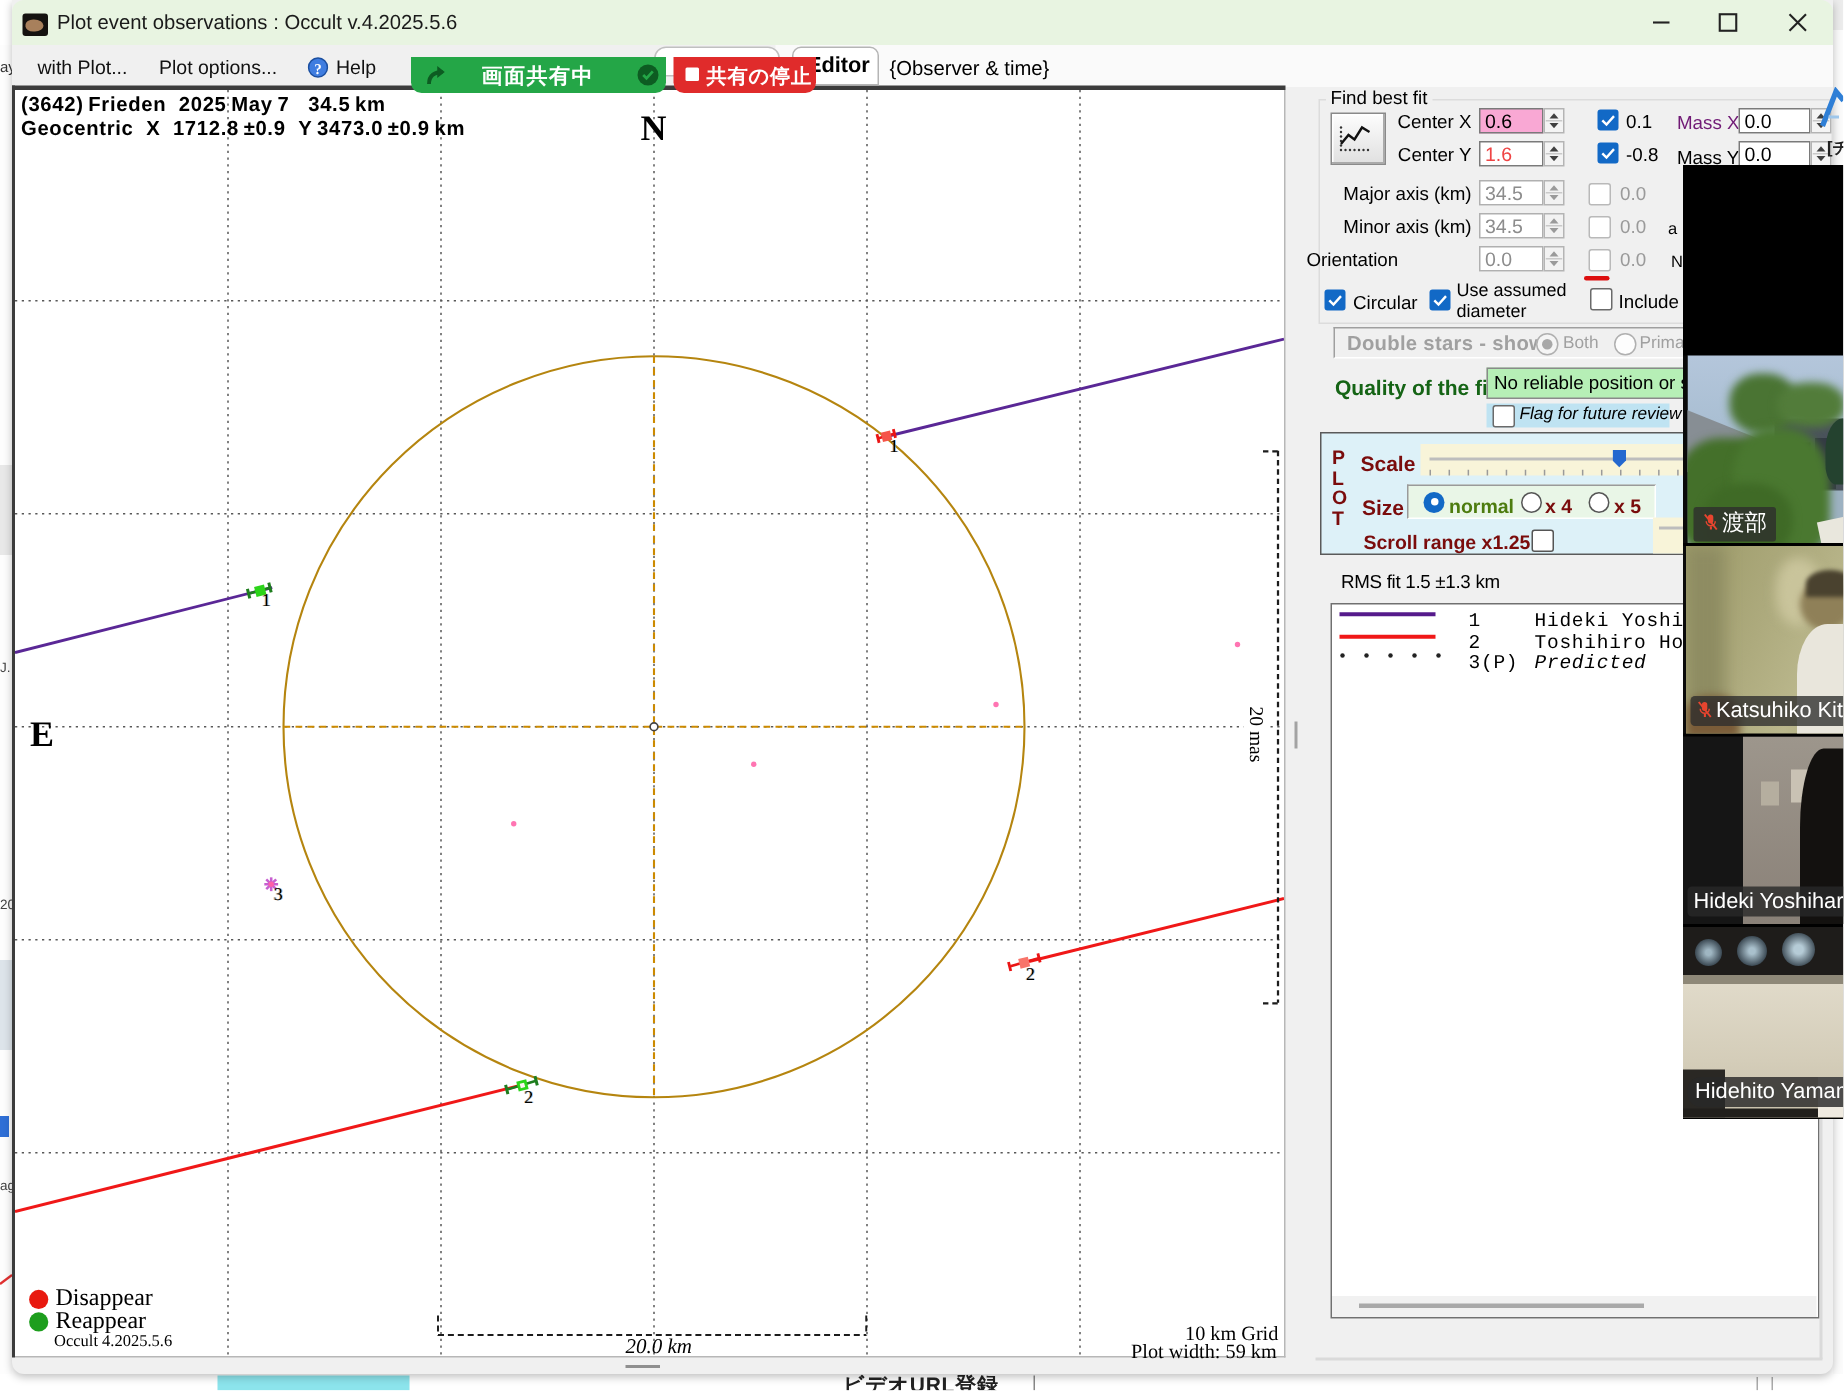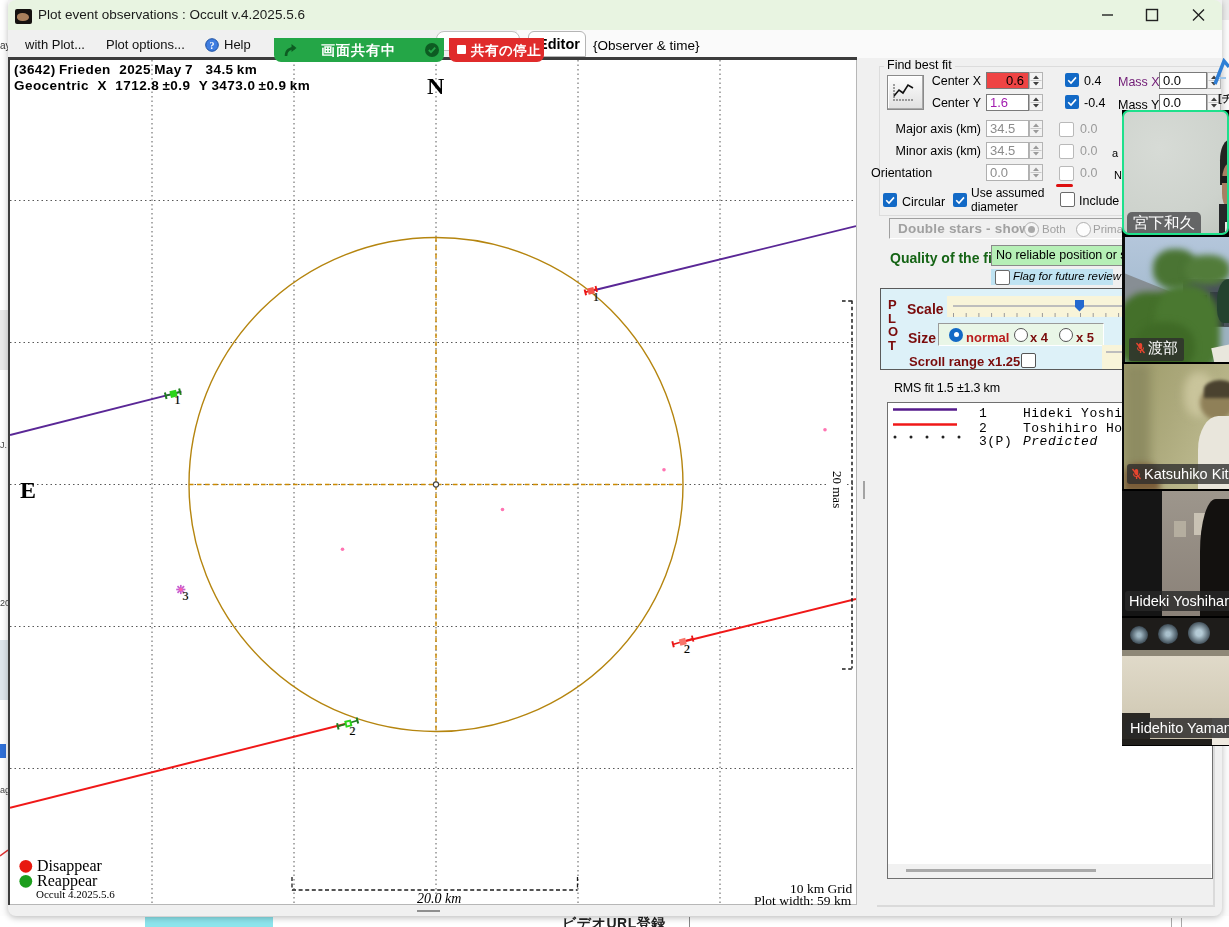--- a/index.html
+++ b/index.html
@@ -199,56 +199,56 @@
               <circle cx="24" cy="24" r="0.8"></circle>
               <circle cx="6" cy="21" r="0.8"></circle>
               <circle cx="6" cy="18" r="0.8"></circle>
               <circle cx="6" cy="15" r="0.8"></circle>
               <circle cx="6" cy="12" r="0.8"></circle>
               <circle cx="6" cy="9" r="0.8"></circle>
             </g>
   <path d="M6 20 L11 14 L15 17 L20 9 L25 12" fill="none" stroke="#111" stroke-width="1.6"></path>
           </svg></div>
     <div class="abs" style="left:53px;top:15.5px;width:70px;text-align:right;font-size:12.5px;color:#000;white-space:nowrap;">Center X</div>
-    <div class="abs" style="left:128px;top:13.5px;width:43px;height:17px;background:#ef4444;border:1px solid #7a7a7a;box-sizing:border-box;font-size:13px;color:#000;padding:0px 0 0 19px;line-height:15px;">0.6</div>
+    <div class="abs" style="left:128px;top:13.5px;width:43px;height:17px;background:#f9a8d4;border:1px solid #7a7a7a;box-sizing:border-box;font-size:13px;color:#000;padding:0px 0 0 3px;line-height:15px;">0.6</div>
     <div class="abs" style="left:171px;top:13.5px;width:14px;height:17px;border:1px solid #b4b4b4;background:#f4f4f4;box-sizing:border-box;">
       <svg width="12" height="15" style="position:absolute;left:0;top:0">
             <path d="M6 2.5 L9 6 L3 6 Z" fill="#404040"></path>
             <path d="M6 12.5 L9 9 L3 9 Z" fill="#404040"></path>
             <line x1="0.5" y1="7.5" x2="11.5" y2="7.5" stroke="#c9c9c9" stroke-width="1"></line>
           </svg>
         </div>
     <div class="abs" style="left:207px;top:14.5px;width:14px;height:14px;background:#1269c6;border-radius:2px;">
       <svg width="14" height="14">
             <path d="M3.2 7.2 L6 10 L11 4.4" fill="none" stroke="#fff" stroke-width="1.6"></path>
           </svg></div>
-    <div class="abs" style="left:226px;top:15.5px;font-size:12.5px;color:#000;white-space:nowrap;">0.4</div>
+    <div class="abs" style="left:226px;top:15.5px;font-size:12.5px;color:#000;white-space:nowrap;">0.1</div>
     <div class="abs" style="left:260px;top:16.5px;font-size:12.5px;color:#701a75;white-space:nowrap;">Mass X</div>
     <div class="abs" style="left:301px;top:13.5px;width:48px;height:17px;background:#fff;border:1px solid #7a7a7a;box-sizing:border-box;font-size:13px;color:#000;padding:0px 0 0 3px;line-height:15px;">0.0</div>
     <div class="abs" style="left:349px;top:13.5px;width:14px;height:17px;border:1px solid #b4b4b4;background:#f4f4f4;box-sizing:border-box;">
       <svg width="12" height="15" style="position:absolute;left:0;top:0">
             <path d="M6 2.5 L9 6 L3 6 Z" fill="#404040"></path>
             <path d="M6 12.5 L9 9 L3 9 Z" fill="#404040"></path>
             <line x1="0.5" y1="7.5" x2="11.5" y2="7.5" stroke="#c9c9c9" stroke-width="1"></line>
           </svg>
         </div>
     <div class="abs" style="left:53px;top:37.5px;width:70px;text-align:right;font-size:12.5px;color:#000;white-space:nowrap;">Center Y</div>
-    <div class="abs" style="left:128px;top:35.5px;width:43px;height:17px;background:#fff;border:1px solid #7a7a7a;box-sizing:border-box;font-size:13px;color:#a21caf;padding:0px 0 0 3px;line-height:15px;">1.6</div>
+    <div class="abs" style="left:128px;top:35.5px;width:43px;height:17px;background:#fff;border:1px solid #7a7a7a;box-sizing:border-box;font-size:13px;color:#ef4444;padding:0px 0 0 3px;line-height:15px;">1.6</div>
     <div class="abs" style="left:171px;top:35.5px;width:14px;height:17px;border:1px solid #b4b4b4;background:#f4f4f4;box-sizing:border-box;">
       <svg width="12" height="15" style="position:absolute;left:0;top:0">
             <path d="M6 2.5 L9 6 L3 6 Z" fill="#404040"></path>
             <path d="M6 12.5 L9 9 L3 9 Z" fill="#404040"></path>
             <line x1="0.5" y1="7.5" x2="11.5" y2="7.5" stroke="#c9c9c9" stroke-width="1"></line>
           </svg>
         </div>
     <div class="abs" style="left:207px;top:36.5px;width:14px;height:14px;background:#1269c6;border-radius:2px;">
       <svg width="14" height="14">
             <path d="M3.2 7.2 L6 10 L11 4.4" fill="none" stroke="#fff" stroke-width="1.6"></path>
           </svg></div>
-    <div class="abs" style="left:226px;top:37.5px;font-size:12.5px;color:#000;white-space:nowrap;">-0.4</div>
+    <div class="abs" style="left:226px;top:37.5px;font-size:12.5px;color:#000;white-space:nowrap;">-0.8</div>
     <div class="abs" style="left:260px;top:39.5px;font-size:12.5px;color:#000;white-space:nowrap;">Mass Y</div>
     <div class="abs" style="left:301px;top:35.5px;width:48px;height:17px;background:#fff;border:1px solid #7a7a7a;box-sizing:border-box;font-size:13px;color:#000;padding:0px 0 0 3px;line-height:15px;">0.0</div>
     <div class="abs" style="left:349px;top:35.5px;width:14px;height:17px;border:1px solid #b4b4b4;background:#f4f4f4;box-sizing:border-box;">
       <svg width="12" height="15" style="position:absolute;left:0;top:0">
             <path d="M6 2.5 L9 6 L3 6 Z" fill="#404040"></path>
             <path d="M6 12.5 L9 9 L3 9 Z" fill="#404040"></path>
             <line x1="0.5" y1="7.5" x2="11.5" y2="7.5" stroke="#c9c9c9" stroke-width="1"></line>
           </svg>
         </div>
     <div class="abs" style="left:13px;top:63.5px;width:110px;text-align:right;font-size:12.5px;color:#000;white-space:nowrap;">Major axis (km)</div>
@@ -332,21 +332,21 @@
           <line x1="222.5" y1="0" x2="222.5" y2="4" stroke="#9a9a9a" stroke-width="1"></line>
           <line x1="235.2" y1="0" x2="235.2" y2="4" stroke="#9a9a9a" stroke-width="1"></line>
           <line x1="247.9" y1="0" x2="247.9" y2="4" stroke="#9a9a9a" stroke-width="1"></line>
           <line x1="260.6" y1="0" x2="260.6" y2="4" stroke="#9a9a9a" stroke-width="1"></line>
         </svg>
     <div class="abs" style="left:50px;top:271.5px;font-size:14px;color:#7a0c0c;white-space:nowrap;font-weight:bold;">Size</div>
     <div class="abs" style="left:80px;top:264.5px;width:166px;height:23px;background:#e9f6e7;border:1px solid #9a9a9a;border-right-color:#fff;border-bottom-color:#fff;box-sizing:border-box;"></div>
     <div class="abs" style="left:91px;top:269.5px;width:14px;height:14px;border-radius:50%;background:#1269c6;">
           <div class="abs" style="left:4.5px;top:4.5px;width:5px;height:5px;border-radius:50%;background:#fff;"></div>
         </div>
-    <div class="abs" style="left:108px;top:272px;font-size:13px;color:#b91c1c;white-space:nowrap;font-weight:bold;text-align:right;">normal</div>
+    <div class="abs" style="left:108px;top:272px;font-size:13px;color:#4d7c0f;white-space:nowrap;font-weight:bold;text-align:right;">normal</div>
     <div class="abs" style="left:156px;top:269.5px;width:12px;height:12px;border-radius:50%;background:#fff;border:1px solid #555;"></div>
     <div class="abs" style="left:172px;top:272px;font-size:13px;color:#7a0c0c;white-space:nowrap;font-weight:bold;">x 4</div>
     <div class="abs" style="left:201px;top:269.5px;width:12px;height:12px;border-radius:50%;background:#fff;border:1px solid #555;"></div>
     <div class="abs" style="left:218px;top:272px;font-size:13px;color:#7a0c0c;white-space:nowrap;font-weight:bold;">x 5</div>
     <div class="abs" style="left:51px;top:296px;font-size:13px;color:#7a0c0c;white-space:nowrap;font-weight:bold;">Scroll range x1.25</div>
     <div class="abs" style="left:163px;top:294.5px;width:13px;height:13px;background:#fff;border:1px solid #555;border-radius:2px;"></div>
     <div class="abs" style="left:244px;top:287px;width:30px;height:24px;background:#f8f4d9;"></div>
     <div class="abs" style="left:248px;top:293px;width:26px;height:2px;background:#bdbdbd;"></div>
     <div class="abs" style="left:36px;top:323px;font-size:12.5px;color:#000;white-space:nowrap;letter-spacing:-0.2px;text-align:center;">RMS fit 1.5 ±1.3 km</div>
     <div class="abs" style="left:29px;top:344px;width:326px;height:477px;background:#fff;border:1px solid #707070;box-sizing:border-box;"></div>
@@ -400,28 +400,20 @@
     <div class="abs" style="left:471px;top:42px;font-size:13.5px;font-weight:bold;color:#fff;letter-spacing:0.5px;">共有の停止</div>
     <svg class="abs" style="left:1213px;top:58px" width="16" height="28">
         <path d="M2 26 L11 3 L16 9" fill="none" stroke="#2f7fd6" stroke-width="3.5"></path>
         <path d="M6 20 L13 20" stroke="#9ec6ea" stroke-width="2"></path>
       </svg>
     <div class="abs" style="left:1218px;top:91px;font-size:11px;color:#222;font-weight:bold;">[チ</div>
   </div>
 
   <div id="videos" class="abs" style="left:1122px;top:110px;width:107px;height:636px;background:#000;">
 
-    <div class="abs" style="left:0;top:0;width:107px;height:125px;overflow:hidden;border-radius:7px;border:2px solid #1ee08c;box-sizing:border-box;background:radial-gradient(130% 110% at 35% 30%,#d7dbd6 0%,#cdd2cc 55%,#b7bdb4 100%);">
-      <div class="abs" style="left:96px;top:28px;width:20px;height:45px;background:#232522;border-radius:45% 30% 0 0;"></div>
-      <div class="abs" style="left:98px;top:52px;width:16px;height:42px;background:#a87f63;border-radius:40% 20% 30% 30%;"></div>
-      <div class="abs" style="left:97px;top:64px;width:16px;height:7px;background:#1c1c1c;"></div>
-      <div class="abs" style="left:95px;top:92px;width:20px;height:33px;background:#26282a;"></div>
-      <div class="abs" style="left:101px;top:110px;width:12px;height:15px;background:#e8e6e2;"></div>
-      <div class="abs" style="left:3px;top:100px;background:rgba(78,78,80,0.82);color:#fff;font-size:15.5px;padding:1px 6px 3px;border-radius:5px;">宮下和久</div>
-    </div>
 
     <div class="abs" style="left:0;top:127px;width:107px;height:125px;overflow:hidden;background:linear-gradient(#b4c6db 0%,#aabfd3 35%,#9db2c2 50%);border-left:3px solid #0a0a0a;box-sizing:border-box;">
       <div class="abs" style="left:58px;top:42px;width:50px;height:48px;background:#4a525c;"></div>
       <div class="abs" style="left:66px;top:58px;width:16px;height:30px;background:#262c34;"></div>
       <div class="abs" style="left:85px;top:55px;width:14px;height:34px;background:#333a44;"></div>
       <div class="abs" style="left:-6px;top:28px;width:62px;height:50px;background:#878e94;clip-path:polygon(0 12%,100% 62%,100% 100%,0 100%);"></div>
       <div class="abs" style="left:28px;top:12px;width:45px;height:40px;background:#4a7433;border-radius:45%;filter:blur(3px);"></div>
       <div class="abs" style="left:60px;top:18px;width:45px;height:30px;background:#527c3a;border-radius:45%;filter:blur(3px);"></div>
       <div class="abs" style="left:-8px;top:55px;width:75px;height:80px;background:#44702a;border-radius:40%;filter:blur(3px);"></div>
       <div class="abs" style="left:30px;top:48px;width:65px;height:85px;background:#4a7830;border-radius:40% 45% 30% 40%;filter:blur(3px);"></div>

